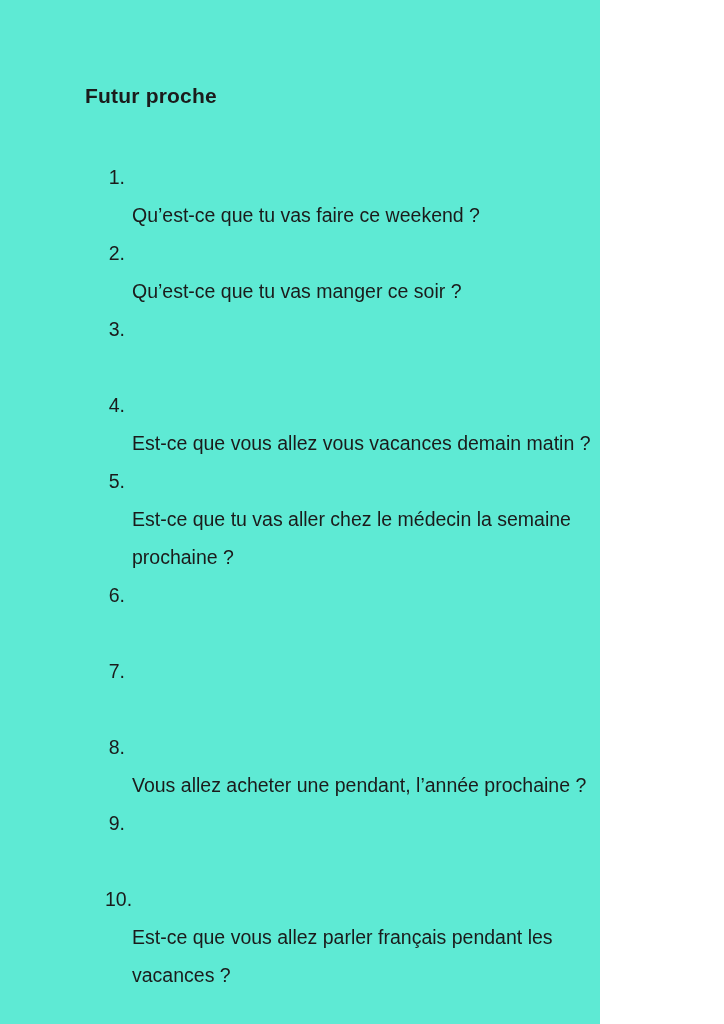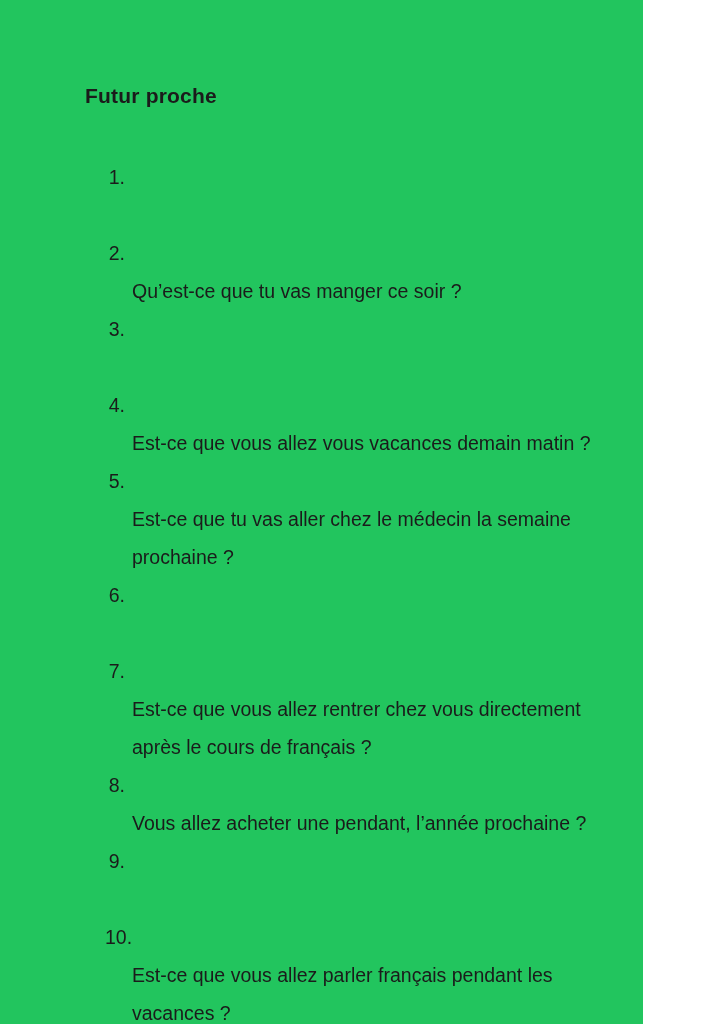--- a/index.html
+++ b/index.html
@@ -4,25 +4,24 @@
 <style>
   html, body {
     margin: 0;
     padding: 0;
     background: #ffffff;
   }
   .page {
     position: relative;
     width: 600px;
     height: 1024px;
-    background: #22c55e;
+    background: #5eead4;
     overflow: hidden;
     font-family: "Liberation Sans", "DejaVu Sans", sans-serif;
     color: #1b1b1b;
-    padding-left: 43px;
   }
   .doc-title {
     position: absolute;
     left: 85px;
     top: 84px;
     font-size: 21px;
     font-weight: bold;
     letter-spacing: 0.2px;
     white-space: nowrap;
   }
@@ -61,21 +60,21 @@
 </head>
 <body>
 
 <div class="page">
 
   <div class="doc-title">Futur proche</div>
 
   <div class="question-list">
 
     <div class="q">
-      <span class="num">1.</span>
+      <span class="num">1.</span><span class="text">Qu’est-ce que tu vas faire ce weekend ?</span>
     </div>
 
     <div class="q">
       <span class="num">2.</span><span class="text">Qu’est-ce que tu vas manger ce soir ?</span>
     </div>
 
     <div class="q">
       <span class="num">3.</span>
     </div>
 
@@ -86,22 +85,21 @@
     <div class="q">
       <span class="num">5.</span><span class="text">Est-ce que tu vas aller chez le médecin la semaine
 prochaine ?</span>
     </div>
 
     <div class="q">
       <span class="num">6.</span>
     </div>
 
     <div class="q">
-      <span class="num">7.</span><span class="text">Est-ce que vous allez rentrer chez vous directement
-après le cours de français ?</span>
+      <span class="num">7.</span>
     </div>
 
     <div class="q">
       <span class="num">8.</span><span class="text">Vous allez acheter une pendant, l’année prochaine ?</span>
     </div>
 
     <div class="q">
       <span class="num">9.</span>
     </div>
 

